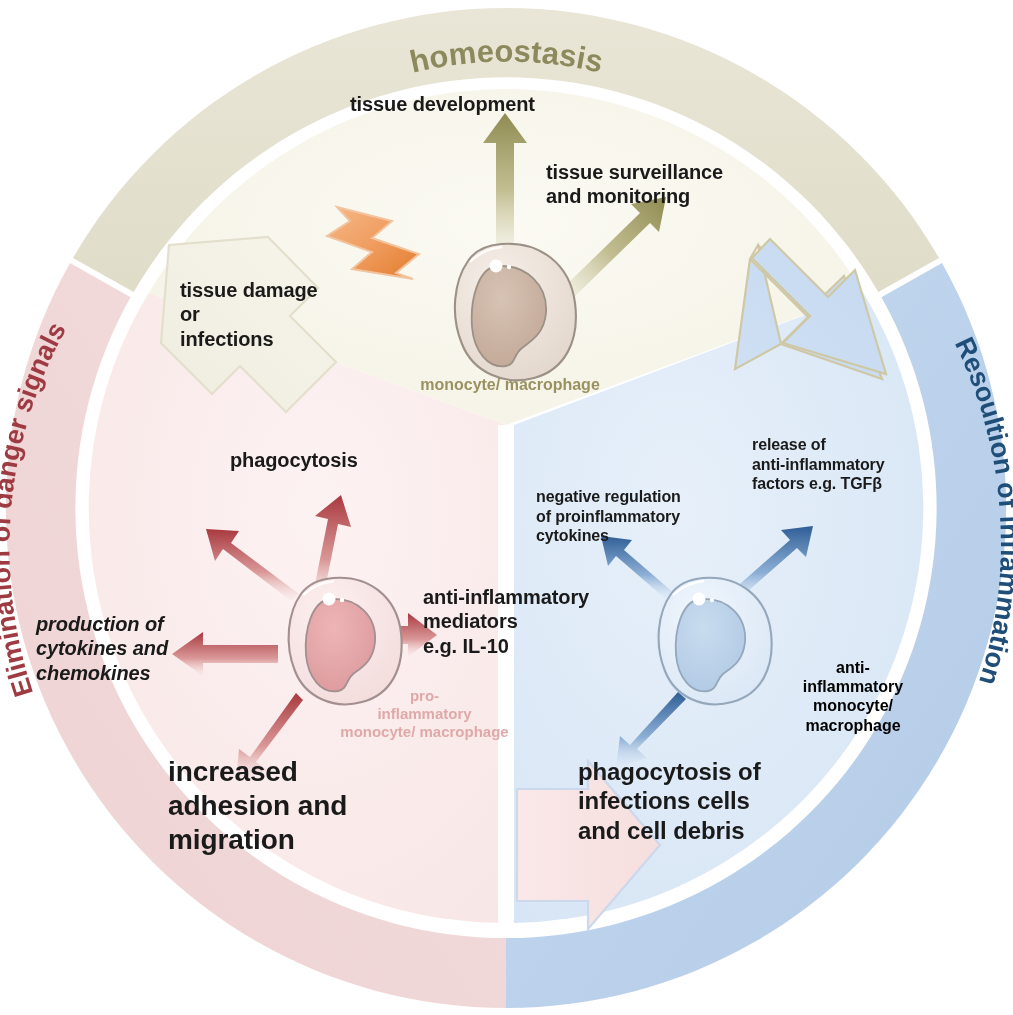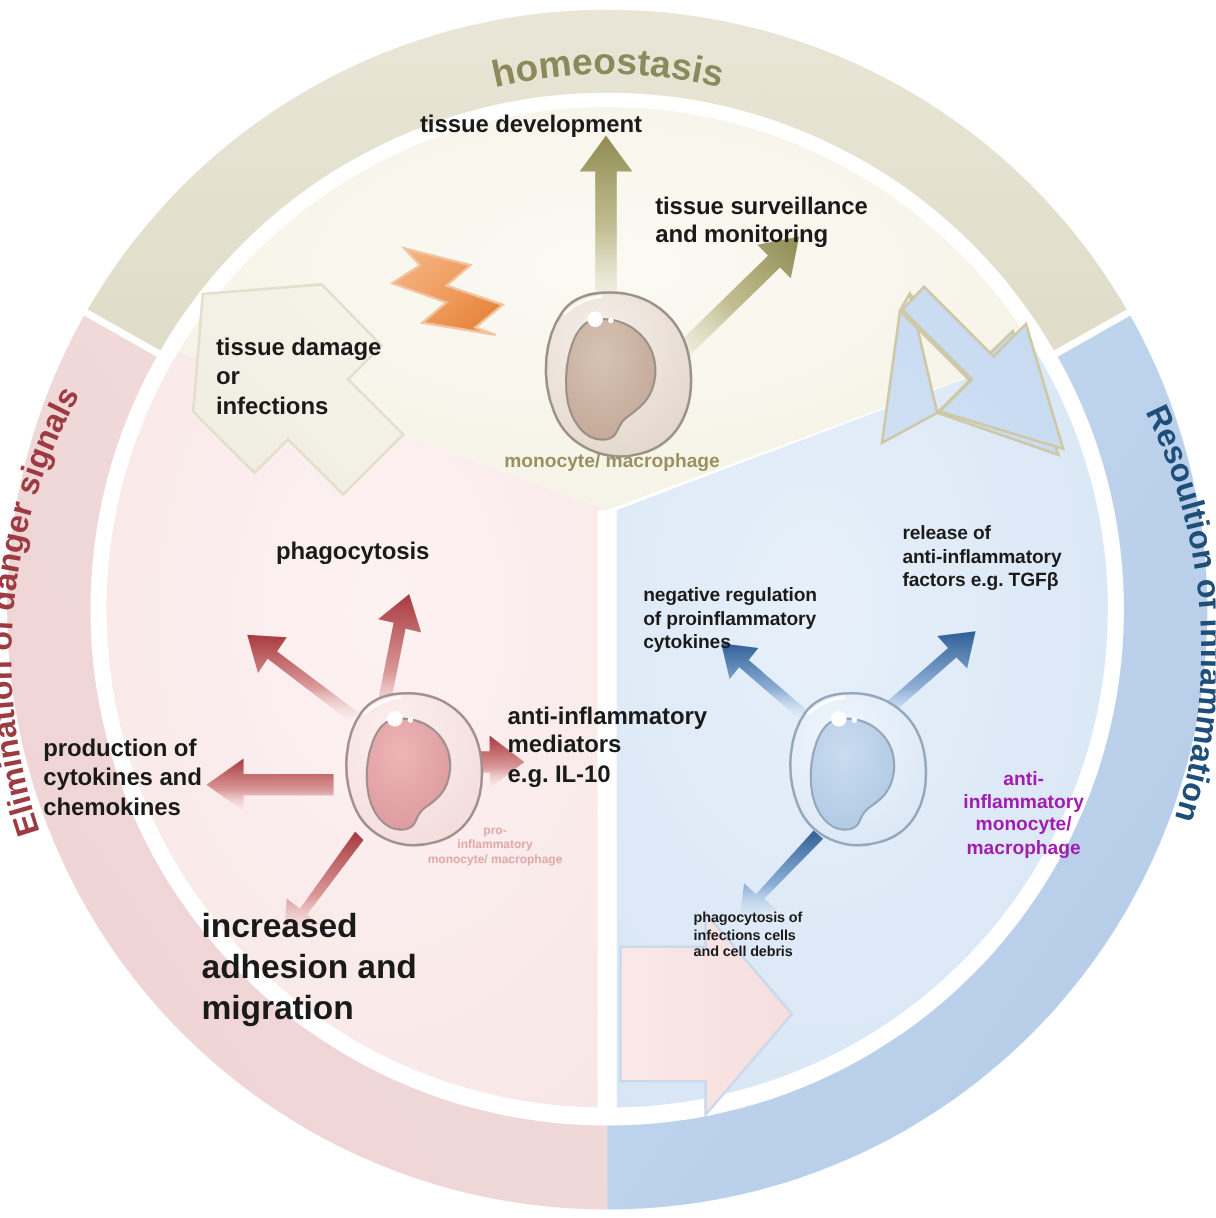--- a/index.html
+++ b/index.html
@@ -5,21 +5,21 @@
   html,body{margin:0;padding:0;background:#ffffff;}
   body{width:1013px;height:1015px;position:relative;overflow:hidden;
        font-family:"Liberation Sans",sans-serif;}
   #stage{position:absolute;left:0;top:0;width:1013px;height:1015px;}
   svg.layer{position:absolute;left:0;top:0;width:1013px;height:1015px;overflow:visible;}
   .lbl{position:absolute;color:#1a1a1a;font-weight:bold;
        line-height:1.22;letter-spacing:-0.1px;}
   .cellcap{position:absolute;text-align:center;font-weight:bold;line-height:1.2;}
   .cap-mono{color:#9a9160;}
   .cap-pro{color:#e0a9a9;}
-  .cap-anti{color:#a21caf;}
+  .cap-anti{color:#000000;margin-top:18px;}
 </style>
 </head>
 <body>
 
 <div id="stage">
 
 <svg class="layer" viewBox="0 0 1013 1015">
   <defs>
 
     <linearGradient id="gOlive" x1="0" y1="1" x2="0" y2="0">
@@ -275,57 +275,57 @@
 
 <div class="cellcap cap-mono" style="left:400px;top:375px;width:220px;font-size:16px;">
   <span>monocyte/ macrophage</span>
 </div>
 
 <div class="lbl" style="left:230px;top:448px;width:200px;font-size:20px;">
   <span>phagocytosis</span>
 </div>
 
 
-<div class="lbl" style="left:36px;top:612px;width:230px;font-size:20px;">
+<div class="lbl" style="left:36px;top:612px;width:230px;font-size:20px;font-style:italic;">
   <span>production of</span><br>
   <span>cytokines and</span><br>
   <span>chemokines</span>
 </div>
 
 <div class="lbl" style="left:168px;top:755px;width:210px;font-size:28px;">
   <span>increased</span><br>
   <span>adhesion and</span><br>
   <span>migration</span>
 </div>
 
 <div class="lbl" style="left:423px;top:585px;width:210px;font-size:20px;">
   <span>anti-inflammatory</span><br>
   <span>mediators</span><br>
   <span>e.g. IL-10</span>
 </div>
 
-<div class="cellcap cap-pro" style="left:300px;top:687px;width:225px;font-size:10px;">
+<div class="cellcap cap-pro" style="left:312px;top:687px;width:225px;font-size:15px;">
   <span>pro-</span><br>
   <span>inflammatory</span><br>
   <span>monocyte/ macrophage</span>
 </div>
 
 <div class="lbl" style="left:536px;top:487px;width:220px;font-size:16px;">
   <span>negative regulation</span><br>
   <span>of proinflammatory</span><br>
   <span>cytokines</span>
 </div>
 
 <div class="lbl" style="left:752px;top:435px;width:218px;font-size:16px;">
   <span>release of</span><br>
   <span>anti-inflammatory</span><br>
   <span>factors e.g. TGFβ</span>
 </div>
 
-<div class="lbl" style="left:578px;top:757px;width:210px;font-size:12px;">
+<div class="lbl" style="left:578px;top:757px;width:210px;font-size:24px;">
   <span>phagocytosis of</span><br>
   <span>infections cells</span><br>
   <span>and cell debris</span>
 </div>
 
 <div class="cellcap cap-anti" style="left:778px;top:640px;width:150px;font-size:16px;">
   <span>anti-</span><br>
   <span>inflammatory</span><br>
   <span>monocyte/</span><br>
   <span>macrophage</span>

